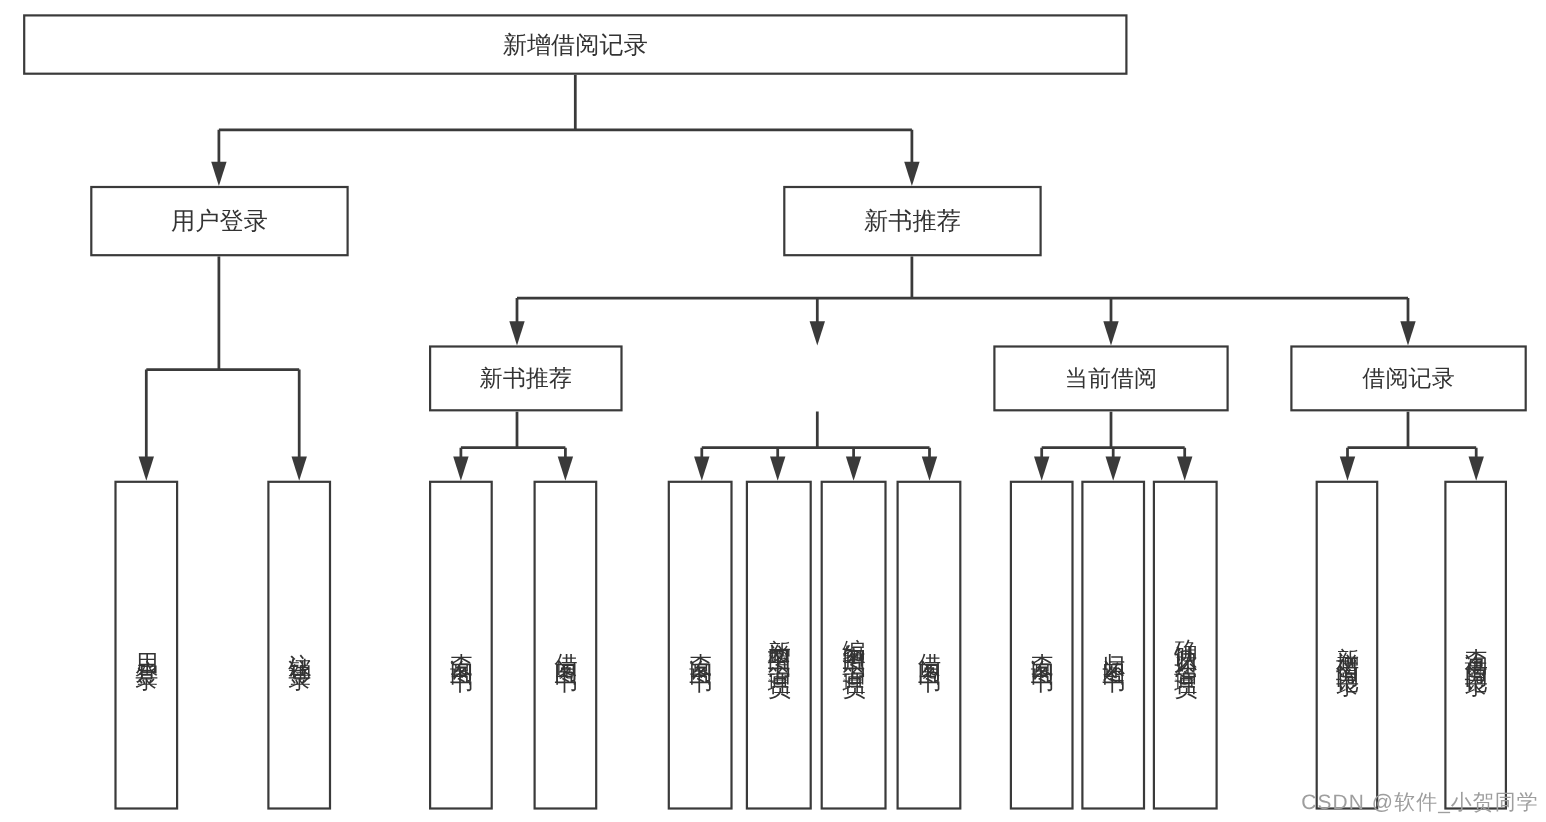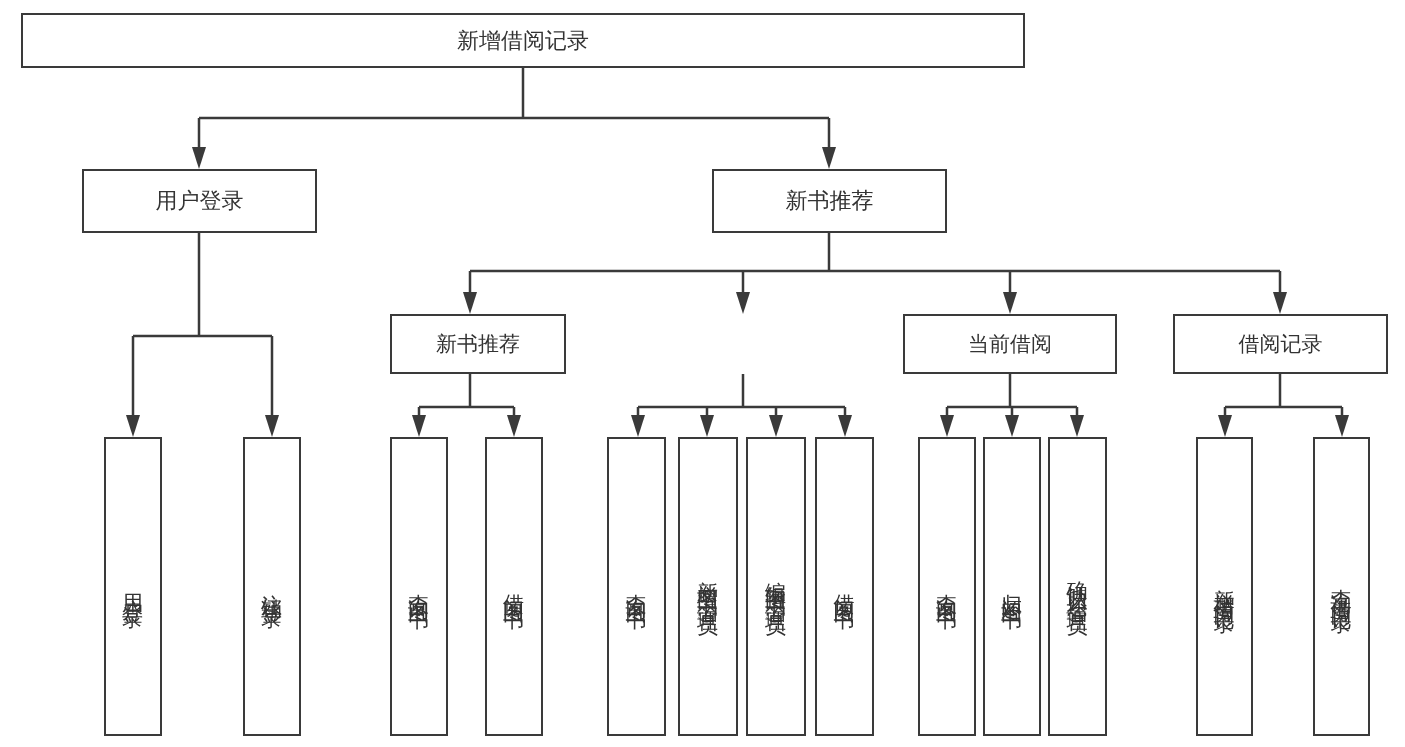--- a/index.html
+++ b/index.html
@@ -155,14 +155,15 @@
     <span class="vtext">确认归还（管理员）</span>
   </div>
 
   <div class="node leaf" style="left:1196px; width:57px;">
     <span class="vtext">新增借阅记录</span>
   </div>
   <div class="node leaf" style="left:1313px; width:57px;">
     <span class="vtext">查询借阅记录</span>
   </div>
 
+  <div class="watermark">CSDN @软件_小贺同学</div>
 
 </div>
 
 </body></html>

